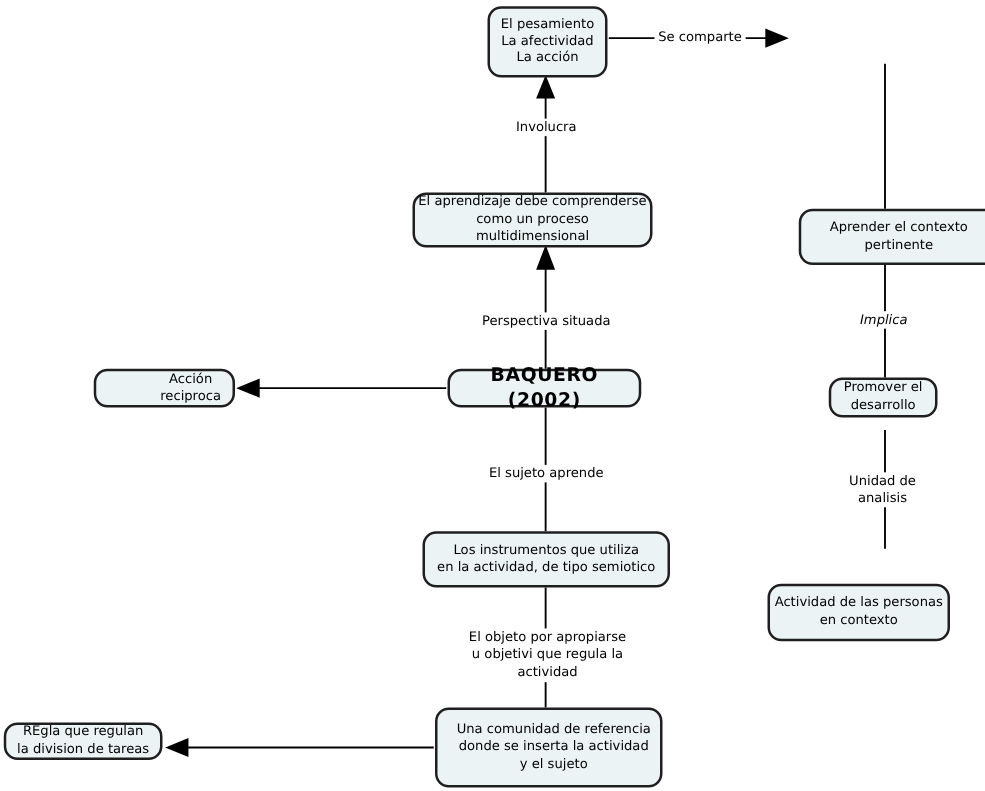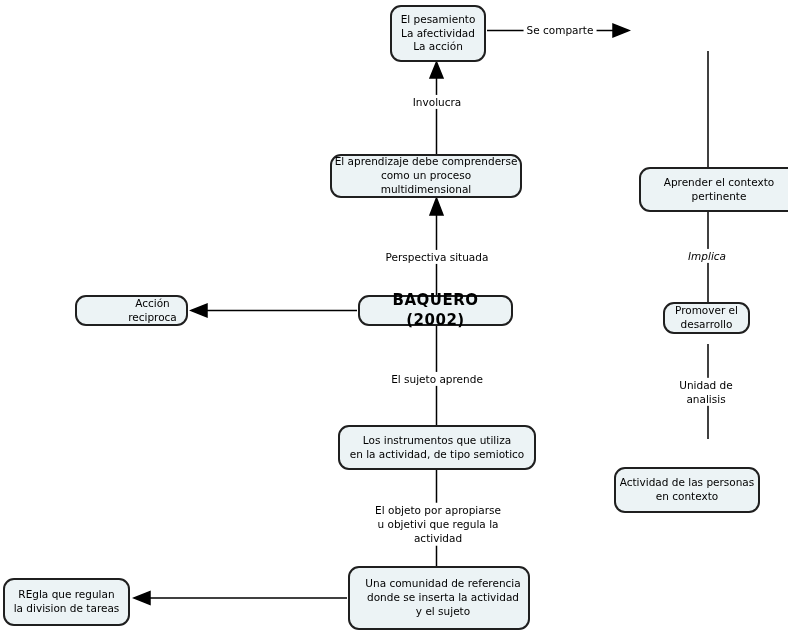--- a/index.html
+++ b/index.html
@@ -106,21 +106,21 @@
 
   <div class="node" style="left:75px;top:295px;width:113px;height:31px;padding-left:44px;">Acción reciproca</div>
 
   <div class="node" style="left:338px;top:425px;width:198px;height:45px;">Los instrumentos que utiliza
 en la actividad, de tipo semiotico</div>
 
   <div class="node" style="left:348px;top:566px;width:182px;height:64px;padding-left:10px;">Una comunidad de referencia
 donde se inserta la actividad
 y el sujeto</div>
 
-  <div class="node" style="left:3px;top:578px;width:127px;height:48px;">REgla que regulan
+  <div class="node" style="left:3px;top:578px;width:127px;height:30px;">REgla que regulan
 la division de tareas</div>
 
   <div class="edge-label" style="left:560px;top:30px;">Se comparte</div>
 
   <div class="edge-label" style="left:437px;top:102px;">Involucra</div>
 
 
   <div class="edge-label" style="left:707px;top:256px;font-style:italic;">Implica</div>
 
   <div class="edge-label" style="left:706px;top:392px;">Unidad de analisis</div>

